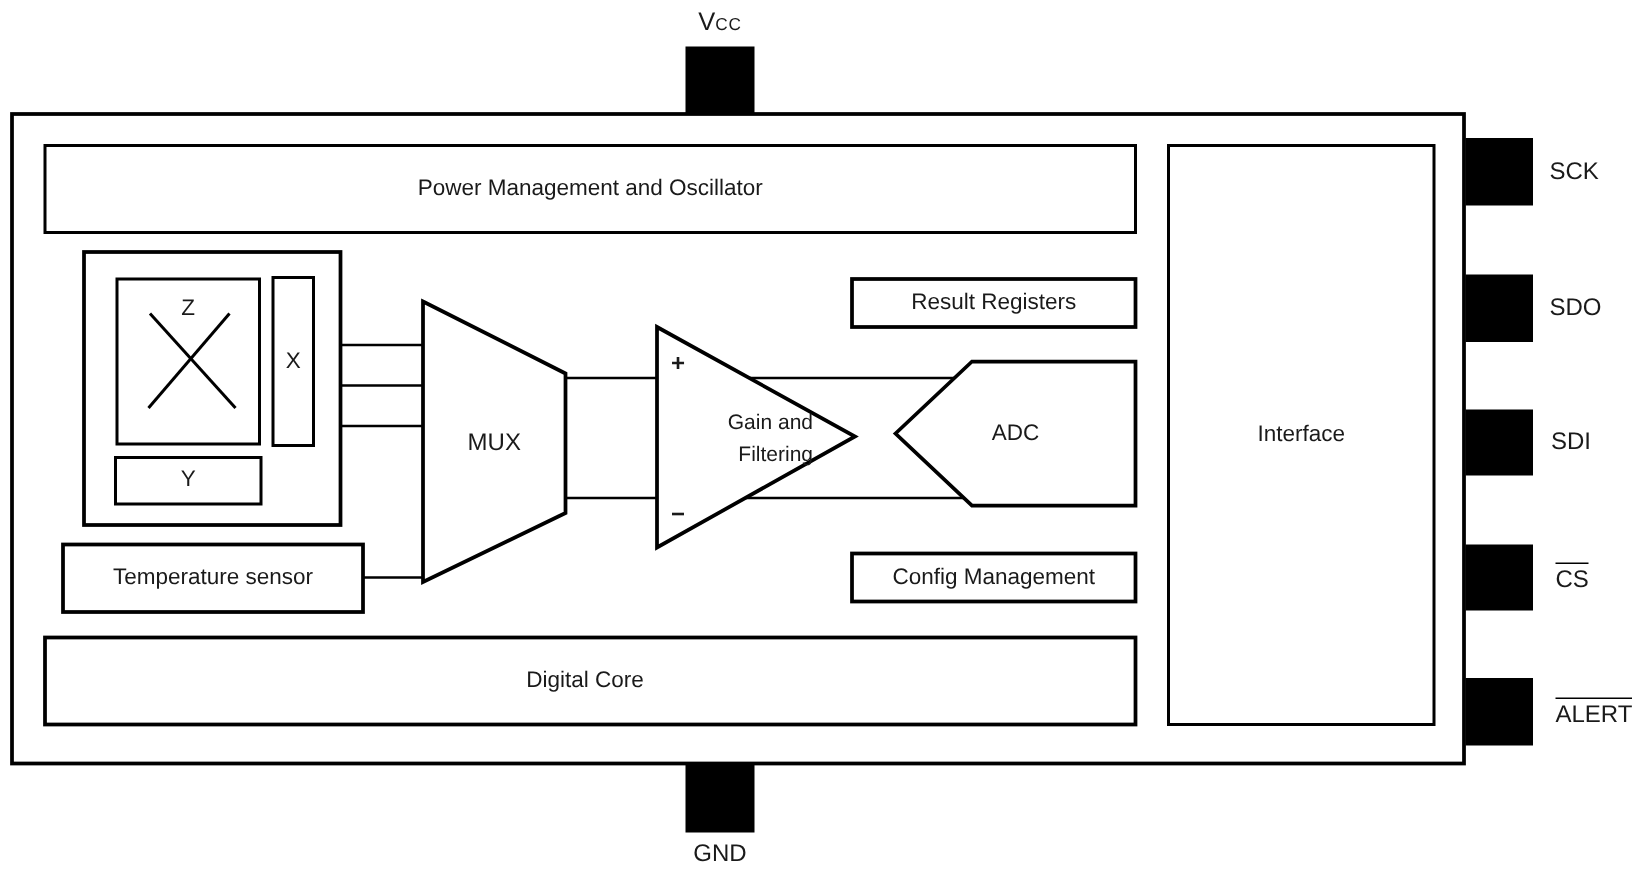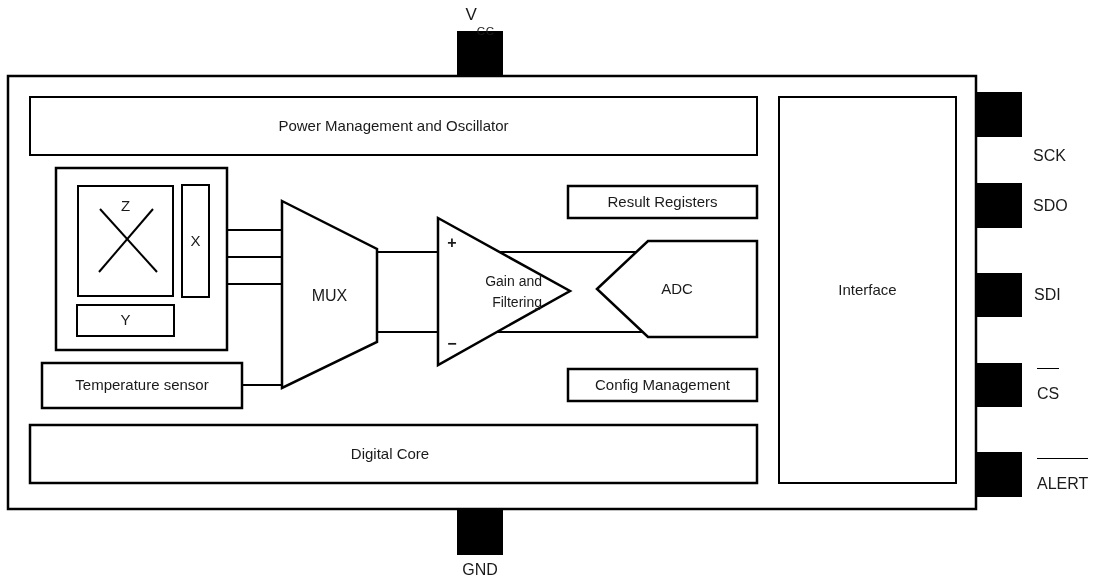--- a/index.html
+++ b/index.html
@@ -7,23 +7,23 @@
     position:relative;width:1100px;height:584px;background:#ffffff;
     font-family:"Liberation Sans", sans-serif;color:#1a1a1a;overflow:hidden;
   }
   .stage svg{position:absolute;left:0;top:0;}
   .lbl{
     position:absolute;display:flex;align-items:center;justify-content:center;
     font-size:15px;color:#1a1a1a;white-space:nowrap;line-height:1.1;
   }
   .lbl.left{justify-content:flex-start;}
   .pin-lbl{font-size:16px;}
-  .overline{display:inline-block;border-top:1.6px solid #000;padding-top:16px;}
+  .overline{display:inline-block;border-top:1.6px solid #000;padding-top:2px;}
   .vcc-main{font-size:17px;}
-  .vcc-sub{font-size:11.5px;position:relative;top:16px;letter-spacing:.5px;}
+  .vcc-sub{font-size:11.5px;position:relative;top:2px;letter-spacing:.5px;}
   .amp-txt{flex-direction:column;align-items:flex-end;justify-content:flex-start;font-size:14px;line-height:21px;}
   .sign{font-size:16px;font-weight:600;}
   .mux-lbl{font-size:16px;}
 </style>
 </head>
 <body>
 
 <div class="stage">
 
   <svg width="1100" height="584" viewBox="0 0 1100 584">
@@ -72,21 +72,21 @@
     <rect x="779" y="97" width="177" height="386" fill="#ffffff" stroke="#000" stroke-width="2"></rect>
   </svg>
 
   <div class="lbl" style="left:430px;top:2px;width:100px;height:26px;">
     <span class="vcc-main">V</span>
       <span class="vcc-sub">CC</span>
   </div>
 
   <div class="lbl pin-lbl" style="left:430px;top:558px;width:100px;height:24px;">GND</div>
 
-  <div class="lbl pin-lbl left" style="left:1033px;top:103px;width:66px;height:24px;margin-top:41px;">SCK</div>
+  <div class="lbl pin-lbl left" style="left:1033px;top:103px;width:66px;height:24px;">SCK</div>
   <div class="lbl pin-lbl left" style="left:1033px;top:194px;width:66px;height:24px;">SDO</div>
   <div class="lbl pin-lbl left" style="left:1034px;top:283px;width:66px;height:24px;text-align:center;">SDI</div>
   <div class="lbl pin-lbl left" style="left:1037px;top:371px;width:66px;height:28px;">
     <span class="overline">CS</span>
   </div>
   <div class="lbl pin-lbl left" style="left:1037px;top:461px;width:66px;height:28px;">
     <span class="overline">ALERT</span>
   </div>
 
   <div class="lbl" style="left:30px;top:97px;width:727px;height:58px;">Power Management and Oscillator</div>

